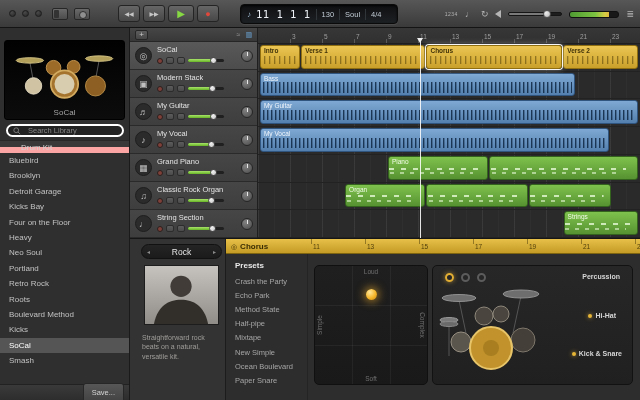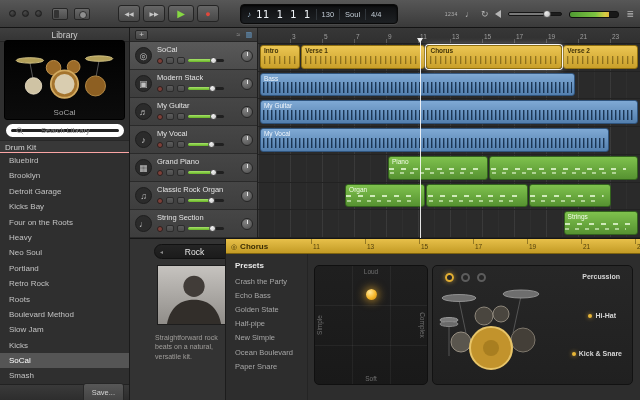--- a/index.html
+++ b/index.html
@@ -45,27 +45,27 @@
   .meter i{position:absolute;left:0;top:0;bottom:0;
            background:linear-gradient(90deg,#4f9a33,#7cc341 65%,#d7cc45 90%,#e0b83c)}
 
   
   #library{position:absolute;left:0;top:28px;width:130px;height:372px;background:#2f2f2f;border-right:1px solid #1a1a1a}
   #lib-title{height:14px;line-height:14px;text-align:center;font-size:8.5px;color:#cdcdcd;
              background:linear-gradient(#3f3f3f,#343434);border-bottom:1px solid #232323}
   #lib-photo{position:absolute;left:4px;top:12px;width:121px;height:80px;background:linear-gradient(#010101,#0c0c0c);
              border-radius:3px;border:1px solid #000;text-align:center;padding-top:6px}
   #lib-caption{position:absolute;bottom:2px;left:0;right:0;font-size:8px;color:#a5a5a5;text-align:center}
-  #lib-search{position:absolute;left:6px;top:96px;width:118px;height:13px;background:#232323;border:5px solid #ffffff;
-              border-radius:7px;display:flex;align-items:center;padding:0 5px;gap:17px}
+  #lib-search{position:absolute;left:6px;top:96px;width:118px;height:13px;background:#232323;border:2px solid #ffffff;
+              border-radius:7px;display:flex;align-items:center;padding:0 5px;gap:7px}
   #lib-search input{flex:1;background:transparent;border:none;outline:none;font-size:7.5px;color:#c9c9c9;
                     font-family:inherit;padding:0;min-width:0}
   #lib-search input::placeholder{color:#858585}
-  #lib-cat{position:absolute;left:0;top:112px;width:100%;height:13px;line-height:13px;padding-left:5px;font-size:8px;
-           color:#d2d2d2;background:#383838;border-top:1px solid #272727;border-bottom:1px solid #fca5a5}
+  #lib-cat{position:absolute;left:0;top:112px;width:100%;height:13px;line-height:13px;padding-left:21px;font-size:8px;
+           color:#d2d2d2;background:#383838;border-top:1px solid #272727;border-bottom:6px solid #fca5a5}
   #lib-list{position:absolute;left:0;top:125px;right:0;bottom:16px;overflow:hidden}
   .lib-item{height:15.4px;line-height:15.4px;padding-left:9px;font-size:8px;color:#c2c2c2;white-space:nowrap}
   .lib-item.selected{background:#555;color:#fff}
   #lib-footer{position:absolute;left:0;bottom:0;width:100%;height:16px;background:linear-gradient(#3a3a3a,#2d2d2d);
               border-top:1px solid #222;display:flex;align-items:center;justify-content:flex-end;padding-right:5px}
   #save-btn{font-size:7.5px;color:#d5d5d5;background:linear-gradient(#575757,#424242);border:1px solid #272727;
             border-radius:3px;height:20px;padding:0 8px;font-family:Liberation Sans, sans-serif}
 
   
   #tracks-col{position:absolute;left:130px;top:28px;width:128px;height:210px;background:#3d3d3d;border-right:1px solid #1f1f1f}
@@ -120,21 +120,21 @@
   .region.drummer .rlabel{color:#41330a;font-weight:bold}
   .region.drummer::after{content:"";position:absolute;left:3px;right:3px;top:45%;height:40%;
       background:repeating-linear-gradient(90deg,rgba(84,64,8,.55) 0 1px,rgba(84,64,8,.18) 1px 2px,transparent 2px 5px)}
   .region.selected{box-shadow:0 0 0 1px rgba(255,255,255,.95),0 0 7px rgba(255,255,255,.4);z-index:3}
   #playhead{position:absolute;top:10px;bottom:0;width:1px;background:rgba(250,250,250,.9);z-index:5}
   #playhead i{position:absolute;top:0;left:-3px;border-left:3.5px solid transparent;border-right:3.5px solid transparent;
               border-top:5px solid #eee}
 
   
   #bottom{position:absolute;left:130px;top:238px;width:510px;height:162px;background:#333;border-top:1px solid #161616}
-  #bl{position:absolute;left:17px;top:0;width:95px;height:100%}
+  #bl{position:absolute;left:4px;top:0;width:95px;height:100%}
   #genre{position:absolute;left:7px;top:5px;width:81px;height:15px;border-radius:8px;
          background:linear-gradient(#242424,#1b1b1b);border:1px solid #111;
          display:flex;align-items:center;justify-content:space-between;padding:0 5px}
   #genre-label{font-size:8.5px;color:#e6e6e6}
   .garr{font-size:6px;color:#8a8a8a}
   #avatar{position:absolute;left:10px;top:26px;width:75px;height:60px;background:linear-gradient(#c6c3bf,#908d89);
           border:1px solid #1d1d1d;overflow:hidden}
   #desc{position:absolute;left:8px;top:94px;width:79px;font-size:7px;line-height:1.35;color:#a09e9b}
   #editor{position:absolute;left:95px;top:0;right:0;bottom:0;background:#2d2d2d;border-left:1px solid #1c1c1c}
   #ed-header{position:absolute;left:0;top:0;right:0;height:15px;background:linear-gradient(#e7c04a,#c39b25);
@@ -216,21 +216,20 @@
           <b id="mv-thumb" style="left: 72%;"></b>
         </span>
       <span class="meter">
           <i id="lvl-fill" style="width: 80%;"></i>
         </span>
       <span class="tbg">≣</span>
     </div>
   </div>
 
   <div id="library">
-    <div id="lib-title">Library</div>
     <div id="lib-photo">
       <svg width="113" height="56" viewBox="0 0 124 56">
         <line x1="24" y1="14" x2="30" y2="46" stroke="#5e5e5e"></line>
         <ellipse cx="24" cy="12" rx="15" ry="3" fill="#b3a05a" stroke="#d6c687"></ellipse>
         <line x1="100" y1="12" x2="94" y2="44" stroke="#5e5e5e"></line>
         <ellipse cx="100" cy="10" rx="15" ry="3" fill="#b3a05a" stroke="#d6c687"></ellipse>
         <circle cx="50" cy="20" r="8" fill="#9c6b28" stroke="#c89a52"></circle>
         <circle cx="72" cy="19" r="7" fill="#9c6b28" stroke="#c89a52"></circle>
         <circle cx="28" cy="40" r="9" fill="#cfc3a4" stroke="#e6dcc2"></circle>
         <circle cx="96" cy="40" r="11" fill="#8d5f22" stroke="#b98e47"></circle>
@@ -245,28 +244,27 @@
         <line x1="6.2" y1="6.2" x2="9" y2="9" stroke="#8a8a8a"></line>
       </svg>
       <input placeholder="Search Library" style="">
     </div>
     <div id="lib-cat">Drum Kit</div>
     <div id="lib-list">
         <div class="lib-item">Bluebird</div>
         <div class="lib-item">Brooklyn</div>
         <div class="lib-item">Detroit Garage</div>
         <div class="lib-item">Kicks Bay</div>
-        <div class="lib-item">Four on the Roots</div>
+        <div class="lib-item">Four on the Floor</div>
         <div class="lib-item">Heavy</div>
         <div class="lib-item">Neo Soul</div>
         <div class="lib-item">Portland</div>
         <div class="lib-item">Retro Rock</div>
         <div class="lib-item">Roots</div>
         <div class="lib-item">Boulevard Method</div>
-        <div class="lib-item">Slow Jam</div>
         <div class="lib-item">Kicks</div>
         <div class="lib-item selected">SoCal</div>
         <div class="lib-item">Smash</div>
       </div>
     <div id="lib-footer">
       <button id="save-btn">Save...</button>
     </div>
   </div>
 
   <div id="tracks-col">
@@ -492,23 +490,24 @@
             <i class="ed-tick" style="left: 355px;"></i>
             <span class="ed-num" style="left: 357px;">21</span>
             <i class="ed-tick" style="left: 409px;"></i>
             <span class="ed-num" style="left: 411px;">23</span>
           </div>
       </div>
       <div id="presets">
         <div class="presets-title">Presets</div>
         <div id="preset-list">
             <div class="preset-item">Crash the Party</div>
-            <div class="preset-item">Echo Bass</div>
-            <div class="preset-item">Golden State</div>
+            <div class="preset-item">Echo Park</div>
+            <div class="preset-item">Method State</div>
             <div class="preset-item">Half-pipe</div>
+            <div class="preset-item">Mixtape</div>
             <div class="preset-item">New Simple</div>
             <div class="preset-item">Ocean Boulevard</div>
             <div class="preset-item">Paper Snare</div>
           </div>
       </div>
       <div id="xy">
         <span class="xyl top">Loud</span>
         <span class="xyl bottom">Soft</span>
         <span class="xyl left">Simple</span>
         <span class="xyl right">Complex</span>

